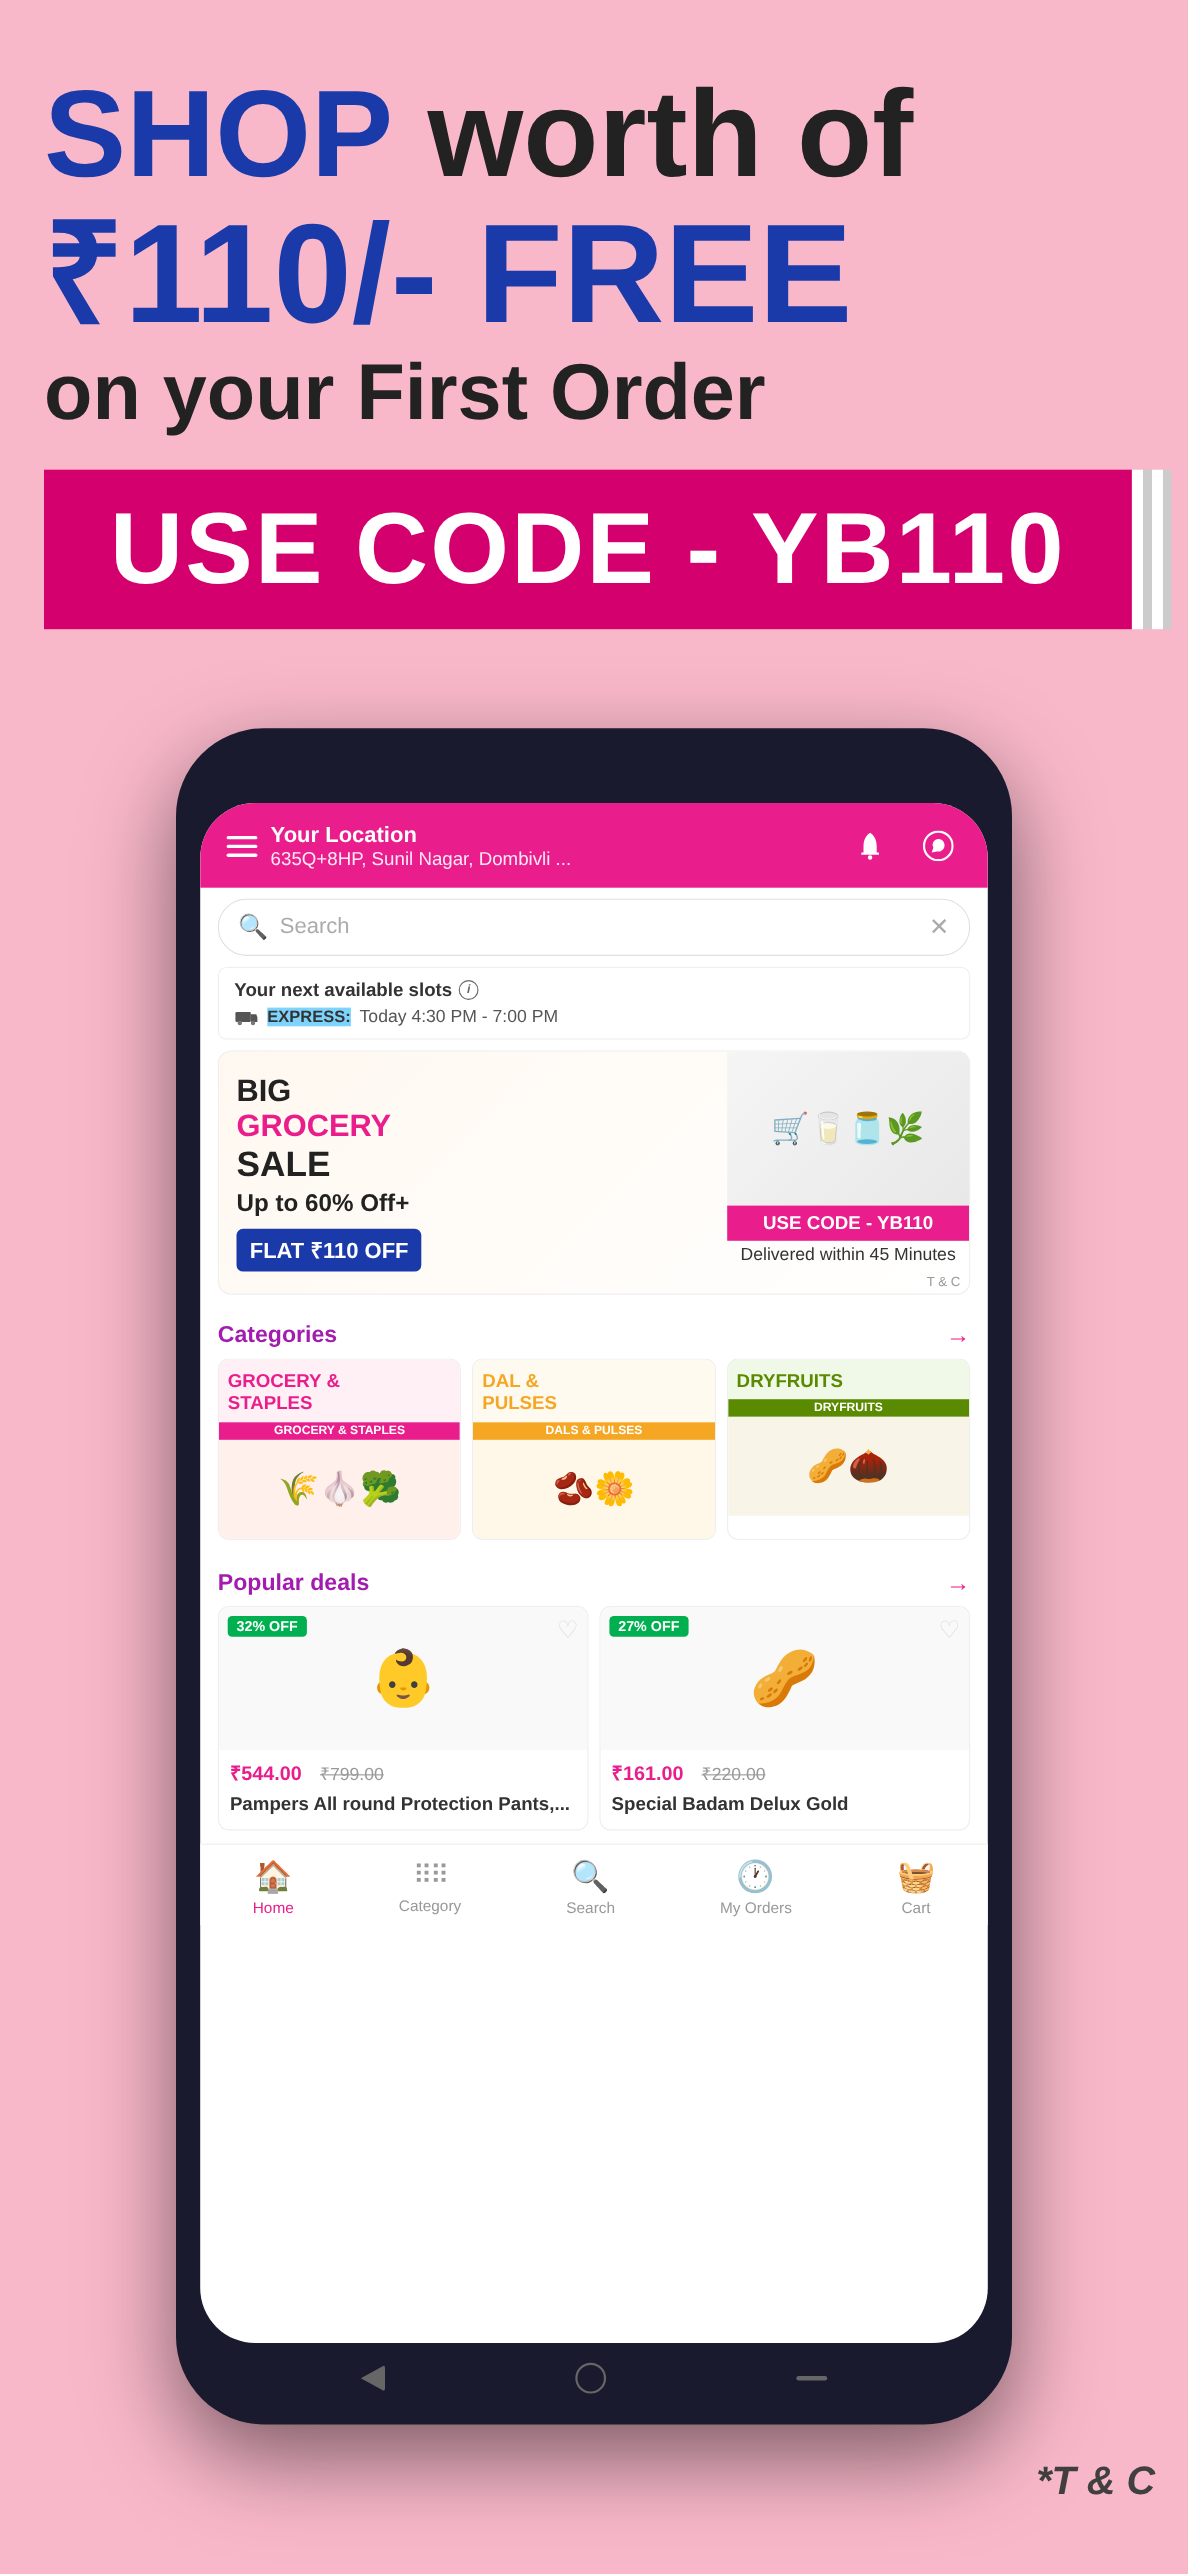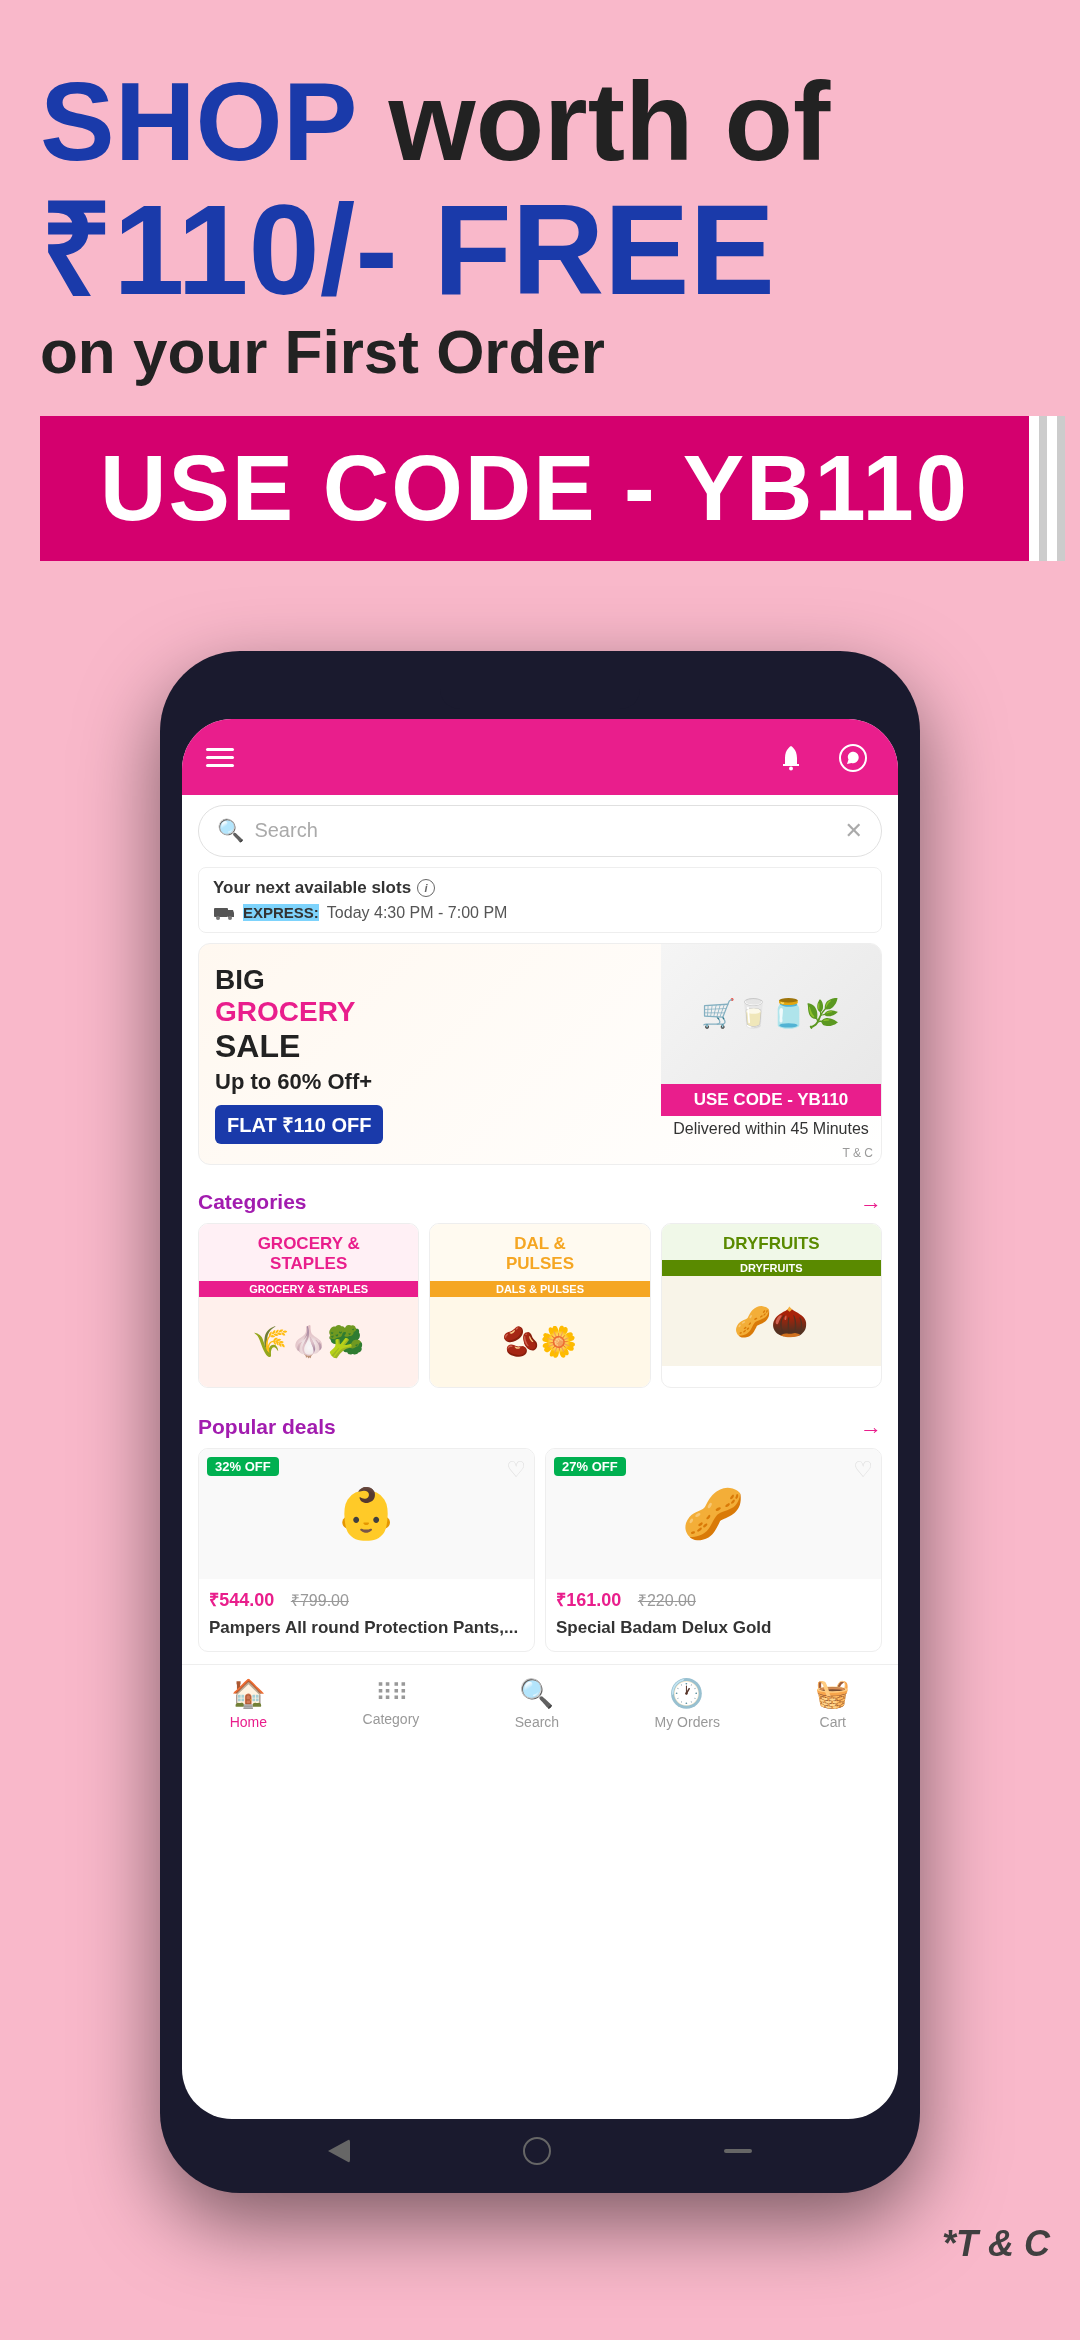--- a/index.html
+++ b/index.html
@@ -23,21 +23,21 @@
     }
     .promo-shop { color: #1a3aaa; }
     .promo-worth { color: #222; font-weight: 700; }
     .promo-line2 {
       font-size: 128px;
       font-weight: 900;
       color: #1a3aaa;
       line-height: 1.05;
     }
     .promo-line3 {
-      font-size: 62px;
+      font-size: 72px;
       font-weight: 700;
       color: #222;
       line-height: 1.1;
       margin-bottom: 30px;
     }
     .promo-code-banner {
       background: #d4006e;
       color: #fff;
       font-size: 92px;
       font-weight: 900;
@@ -317,21 +317,20 @@
     .category-card {
       flex: 1;
       border-radius: 10px;
       overflow: hidden;
       border: 1px solid #eee;
     }
     .cat-label {
       padding: 10px 8px 6px;
       font-size: 17px;
       font-weight: 800;
-      text-align: center;
       line-height: 1.2;
     }
     .cat-label.grocery { color: #e91e8c; background: #fff0f5; }
     .cat-label.dal { color: #f5a623; background: #fffaf0; }
     .cat-label.dryfruits { color: #5a8a00; background: #f0f8e8; }
     .cat-img {
       width: 100%;
       height: 90px;
       background: #f5f5f5;
       display: flex;
@@ -501,20 +500,24 @@
       <div class="phone-notch"></div>
     </div>
     <div class="phone-screen">
 
       <div class="app-header">
         <div class="header-left">
           <div class="hamburger-icon">
             <span></span>
               <span></span>
               <span></span>
+          </div>
+          <div class="location-text">
+            <div class="location-label">Your Location</div>
+            <div class="location-address">635Q+8HP, Sunil Nagar, Dombivli ...</div>
           </div>
         </div>
         <div class="header-right">
           <div class="bell-icon">
             <svg width="26" height="28" viewBox="0 0 26 28" fill="none">
               <path d="M13 2C13 2 7 5 7 14V20H5V22H21V20H19V14C19 5 13 2 13 2Z" fill="white"></path>
               <circle cx="13" cy="24.5" r="2" fill="white"></circle>
             </svg>
           </div>
           <div class="whatsapp-icon">

